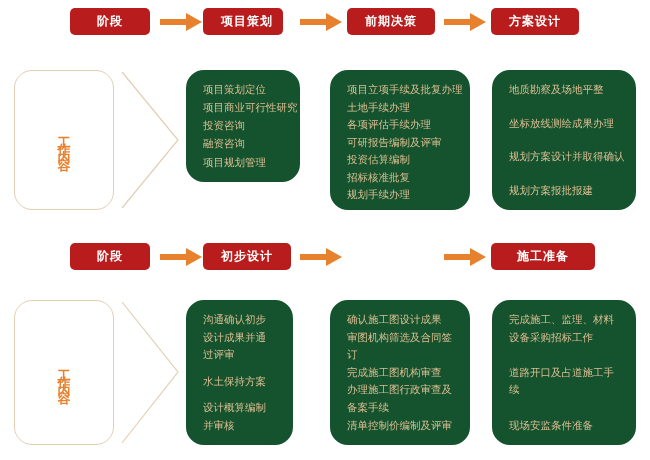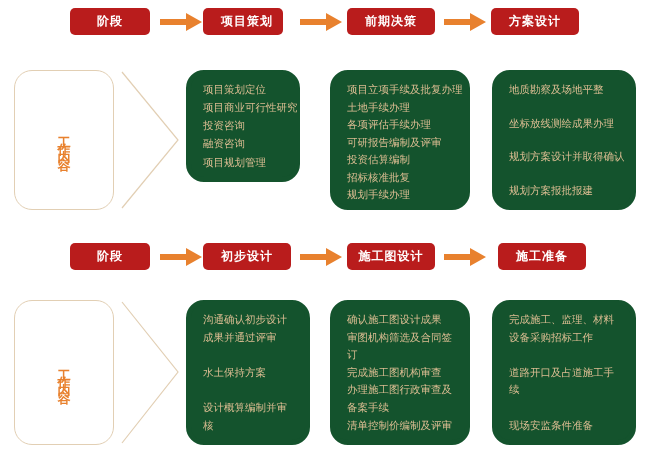--- a/index.html
+++ b/index.html
@@ -196,42 +196,41 @@
       </div>
 
       <div class="stage-pill" style="left:203px;width:88px;">初步设计</div>
 
       <div class="arrow-ico" style="left:300px;">
         <svg viewBox="0 0 42 18" xmlns="http://www.w3.org/2000/svg">
           <path d="M0 6 L26 6 L26 0 L42 9 L26 18 L26 12 L0 12 Z" fill="#e8812e"></path>
         </svg>
       </div>
 
-      <div class="stage-pill" style="left:347px;width:88px;">施工图设计</div>
 
       <div class="arrow-ico" style="left:444px;">
         <svg viewBox="0 0 42 18" xmlns="http://www.w3.org/2000/svg">
           <path d="M0 6 L26 6 L26 0 L42 9 L26 18 L26 12 L0 12 Z" fill="#e8812e"></path>
         </svg>
       </div>
 
-      <div class="stage-pill" style="left:491px;width:88px;margin-left:7px;">施工准备</div>
+      <div class="stage-pill" style="left:491px;width:104px;">施工准备</div>
     </div>
 
     <div class="work-card" style="left:14px;top:65px;width:100px;height:145px;">
       <span class="work-label">工作内容</span>
     </div>
 
     <div class="chevron" style="left:120px;top:65px;width:60px;height:145px;">
       <svg viewBox="0 0 60 145" xmlns="http://www.w3.org/2000/svg">
         <path d="M2 2 L58 72 L2 143" fill="none" stroke="#e2cfb4" stroke-width="1.2"></path>
       </svg>
     </div>
 
-    <div class="content-box wrap" style="left:186px;top:65px;width:124px;height:145px;">
+    <div class="content-box wrap" style="left:186px;top:65px;width:107px;height:145px;">
       <div class="line">沟通确认初步设计成果并通过评审</div>
       <div class="line">水土保持方案</div>
       <div class="line">设计概算编制并审核</div>
     </div>
 
     <div class="content-box wrap" style="left:330px;top:65px;width:140px;height:145px;">
       <div class="line">确认施工图设计成果</div>
       <div class="line">审图机构筛选及合同签订</div>
       <div class="line">完成施工图机构审查</div>
       <div class="line">办理施工图行政审查及备案手续</div>

